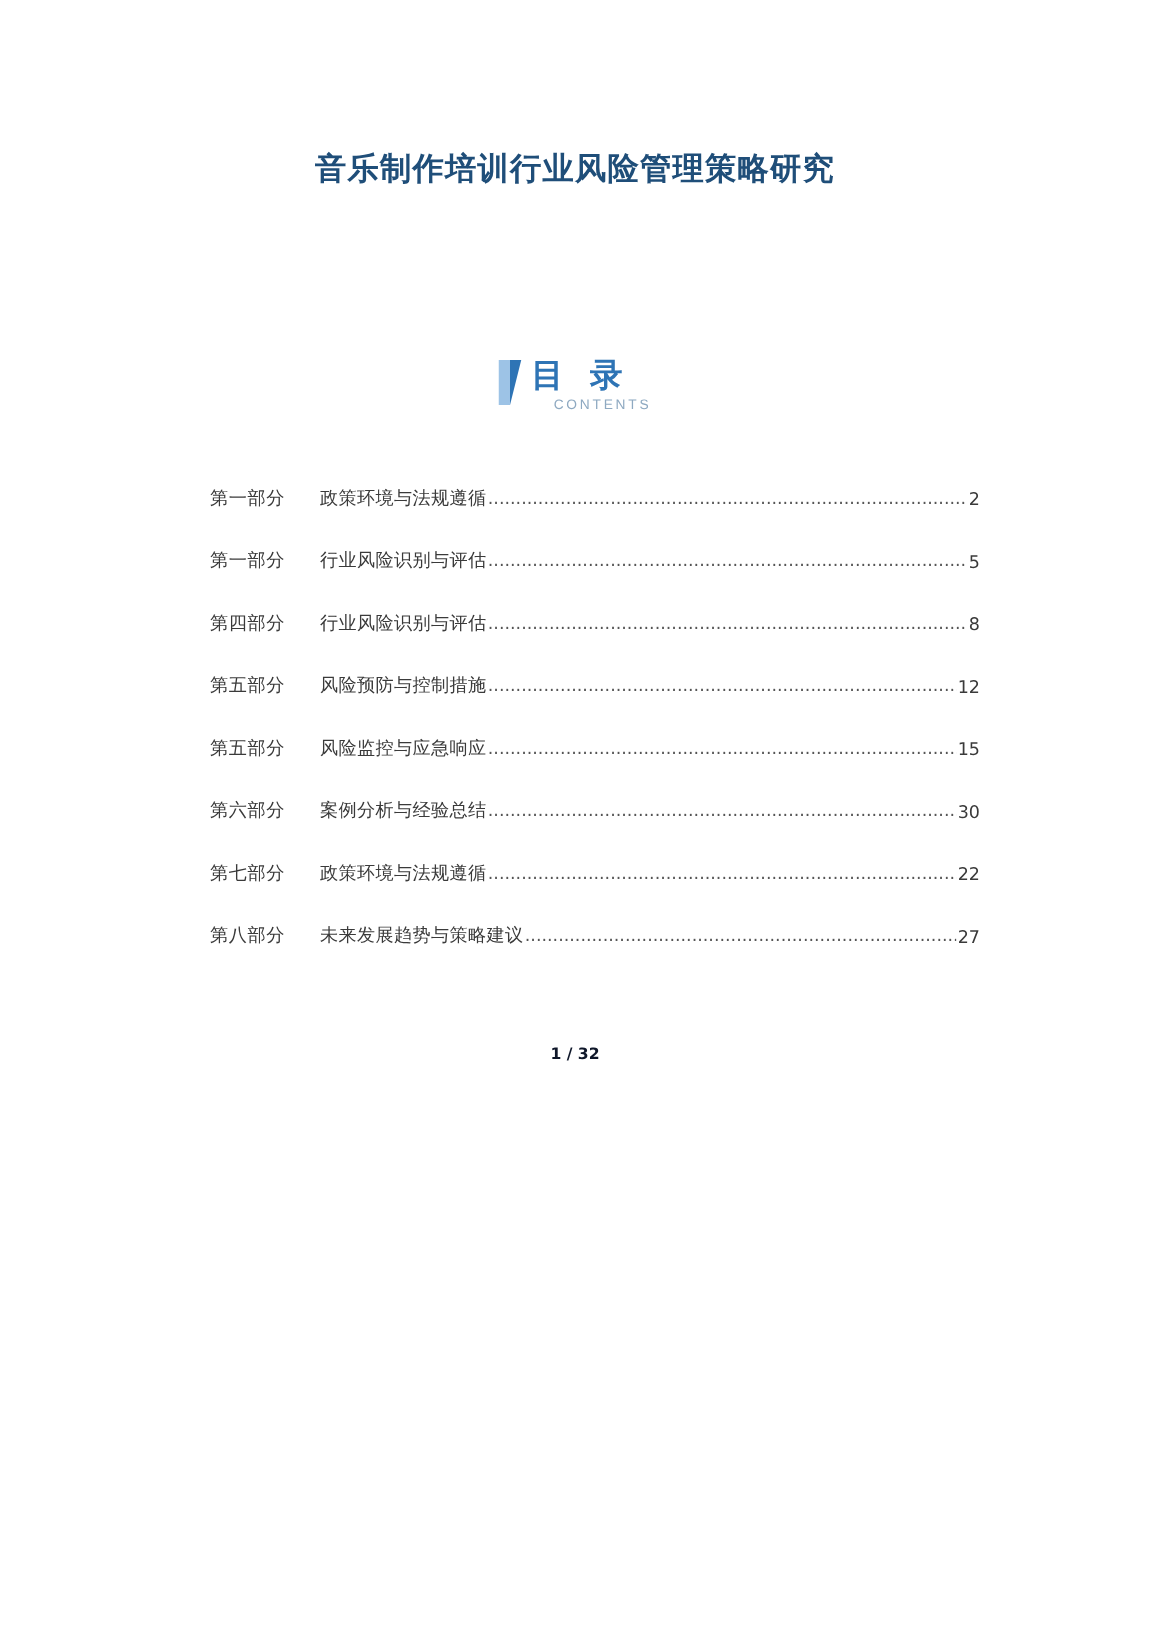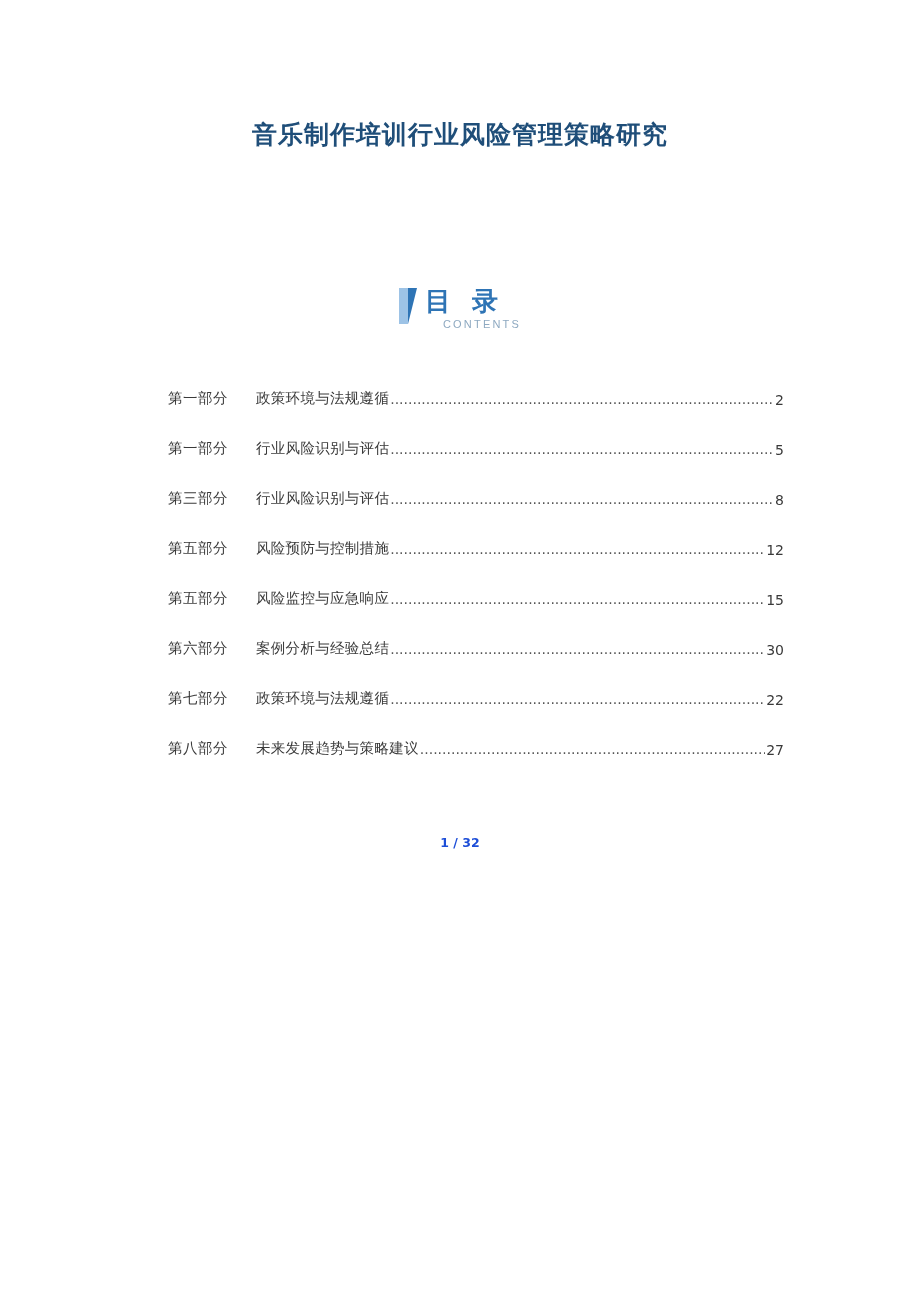--- a/index.html
+++ b/index.html
@@ -137,21 +137,21 @@
     font-family: "DejaVu Sans", sans-serif;
   }
   .footer {
     position: absolute;
     bottom: 68px;
     left: 0;
     right: 0;
     text-align: center;
     font-size: 12.5px;
     font-weight: bold;
-    color: #1d4ed8;
+    color: #0f172a;
     font-family: "DejaVu Sans", sans-serif;
   }
 </style>
 </head>
 <body>
 
 <div class="page">
 
   <div class="doc-title">音乐制作培训行业风险管理策略研究</div>
 
@@ -178,21 +178,21 @@
     </div>
 
     <div class="toc-row">
       <span class="toc-part">第一部分</span>
       <span class="toc-name">行业风险识别与评估</span>
       <span class="toc-dots">................................................................................................................</span>
       <span class="toc-page">5</span>
     </div>
 
     <div class="toc-row">
-      <span class="toc-part">第三部分</span>
+      <span class="toc-part">第四部分</span>
       <span class="toc-name">行业风险识别与评估</span>
       <span class="toc-dots">................................................................................................................</span>
       <span class="toc-page">8</span>
     </div>
 
     <div class="toc-row">
       <span class="toc-part">第五部分</span>
       <span class="toc-name">风险预防与控制措施</span>
       <span class="toc-dots">................................................................................................................</span>
       <span class="toc-page">12</span>

